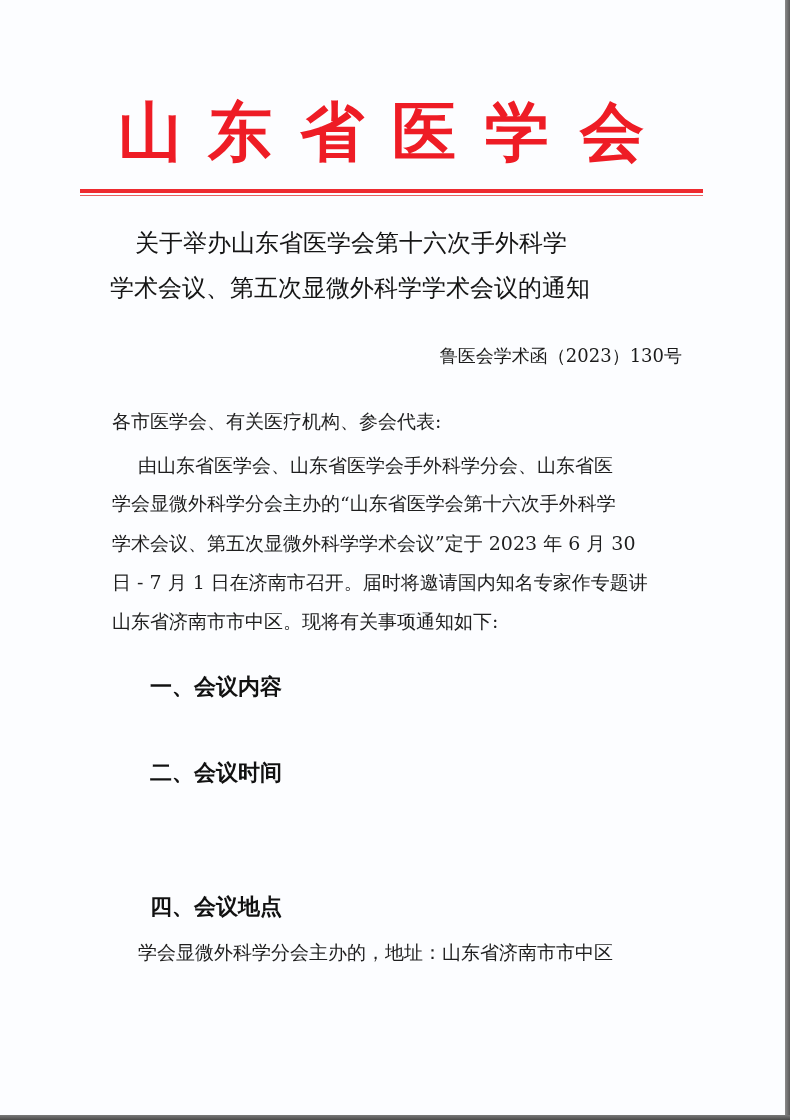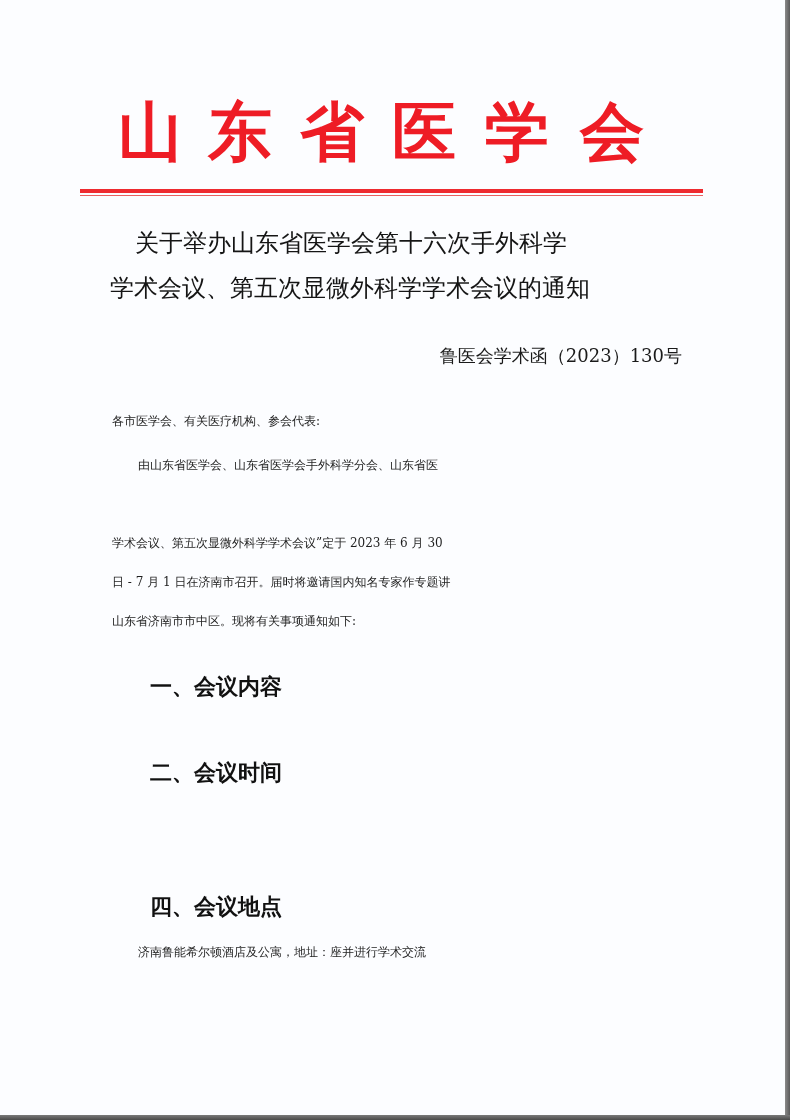--- a/index.html
+++ b/index.html
@@ -79,21 +79,21 @@
       top: 344px;
       font-size: 18px;
       line-height: 24px;
       white-space: nowrap;
       color: #1a1a1a;
     }
 
     .line {
       position: absolute;
       left: 112px;
-      font-size: 12px;
+      font-size: 19px;
       line-height: 26px;
       white-space: nowrap;
       color: #1e1e1e;
     }
     .line.indent { left: 138px; }
     .line.heading {
       left: 150px;
       font-family: "DejaVu Sans", "Liberation Sans", sans-serif;
       font-weight: bold;
       font-size: 22px;
@@ -118,27 +118,28 @@
   <div class="rule thin"></div>
 
   <div class="title-line l1">关于举办山东省医学会第十六次手外科学</div>
   <div class="title-line l2">学术会议、第五次显微外科学学术会议的通知</div>
 
   <div class="doc-number">鲁医会学术函（2023）130号</div>
 
   <div class="line" style="top:408px">各市医学会、有关医疗机构、参会代表:</div>
 
   <div class="line indent" style="top:452px">由山东省医学会、山东省医学会手外科学分会、山东省医</div>
+  <div class="line" style="top:490px">学会显微外科学分会主办的“山东省医学会第十六次手外科学</div>
   <div class="line" style="top:530px">学术会议、第五次显微外科学学术会议”定于 2023 年 6 月 30</div>
   <div class="line" style="top:569px">日 - 7 月 1 日在济南市召开。届时将邀请国内知名专家作专题讲</div>
   <div class="line" style="top:608px">山东省济南市市中区。现将有关事项通知如下:</div>
 
   <div class="line heading" style="top:674px">一、会议内容</div>
 
   <div class="line heading" style="top:760px">二、会议时间</div>
 
   <div class="line heading" style="top:894px">四、会议地点</div>
-  <div class="line indent" style="top:939px">济南鲁能希尔顿酒店及公寓，地址：座并进行学术交流</div>
+  <div class="line indent" style="top:939px">学会显微外科学分会主办的，地址：山东省济南市市中区</div>
 
 </div>
 
 <div class="edge-right"></div>
 <div class="edge-bottom"></div>
 
 </body></html>

